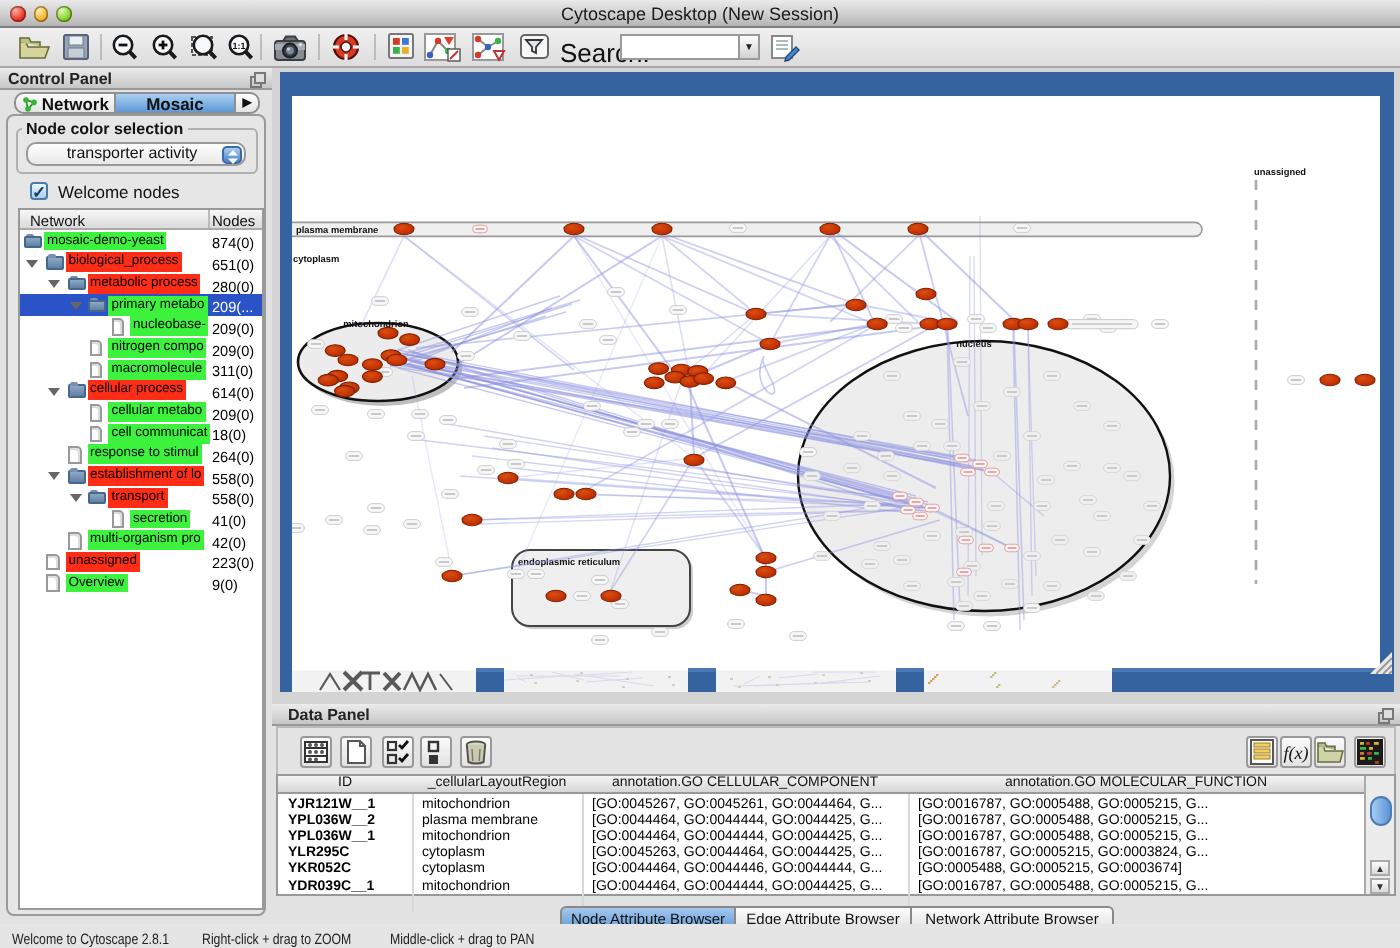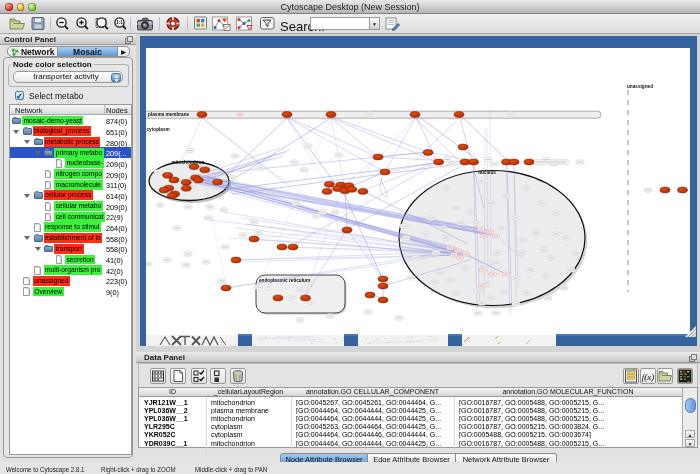--- a/index.html
+++ b/index.html
@@ -694,21 +694,21 @@
       <div class="abs" id="groupbox"></div>
       <div class="abs" id="grouplbl">Node color selection</div>
       <div class="abs" id="combo">
           <div class="ct">transporter activity</div>
           <div id="combostep"><svg width="9" height="9" viewBox="0 0 9 9">
               <path d="M4.5 1 L7 3.8 L2 3.8 Z" fill="#fff"></path>
               <path d="M4.5 8 L7 5.2 L2 5.2 Z" fill="#fff"></path>
             </svg></div>
         </div>
       <div class="abs" id="selchk">✓</div>
-      <div class="abs" id="sellbl">Select metabo</div>
+      <div class="abs" id="sellbl">Welcome nodes</div>
       <div class="abs" id="treebox">
         <div id="treehead">
             <span class="c1">Network</span>
             <span class="c2">Nodes</span>
             <span class="sep"></span>
           </div>
         <div id="treerows">
             <div class="trow" style="top:10.4px;">
               <div class="folder" style="left:2px"></div>
               <div class="lbl green" style="left:12px;max-width:84px">mosaic-demo-yeast</div>
@@ -754,21 +754,21 @@
               <div class="cnt" style="">614(0)</div>
             </div>
             <div class="trow" style="top:95.84px;">
               <div class="file" style="left:34.75px"></div>
               <div class="lbl green" style="left:44.25px;max-width:51.75px">cellular metabo</div>
               <div class="cnt" style="">209(0)</div>
             </div>
             <div class="trow" style="top:106.52000000000001px;">
               <div class="file" style="left:34.75px"></div>
               <div class="lbl green" style="left:44.25px;max-width:51.75px">cell communicat</div>
-              <div class="cnt" style="">22(9)</div>
+              <div class="cnt" style="">18(0)</div>
             </div>
             <div class="trow" style="top:117.20000000000002px;">
               <div class="file" style="left:24px"></div>
               <div class="lbl green" style="left:33.5px;max-width:62.5px">response to stimul</div>
               <div class="cnt" style="">264(0)</div>
             </div>
             <div class="trow" style="top:127.88000000000002px;">
               <div class="tri" style="left:14px"></div>
               <div class="folder" style="left:23.5px"></div>
               <div class="lbl red" style="left:33.5px;max-width:62.5px">establishment of lo</div>

